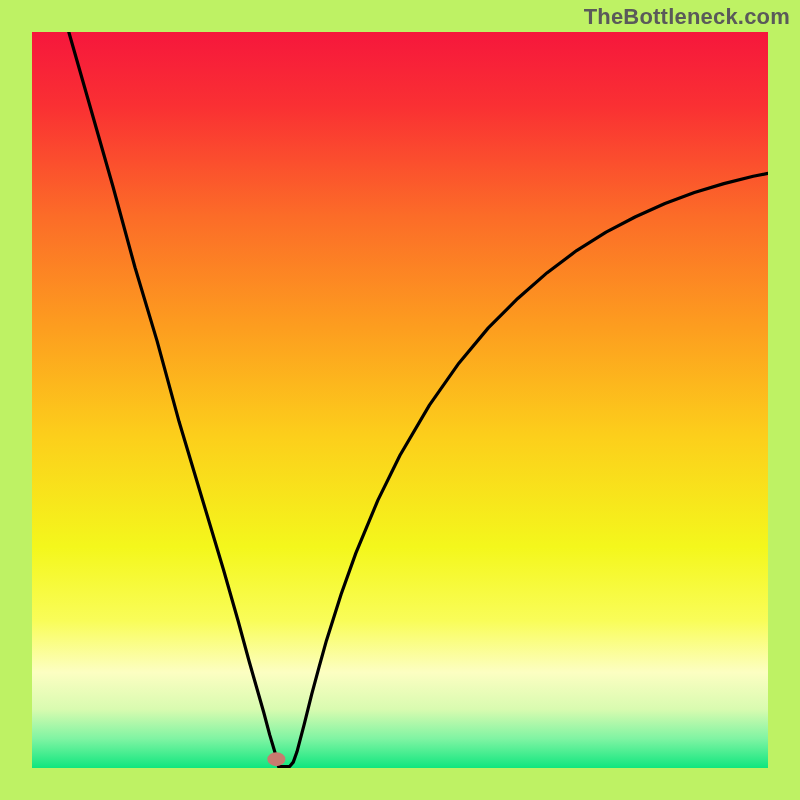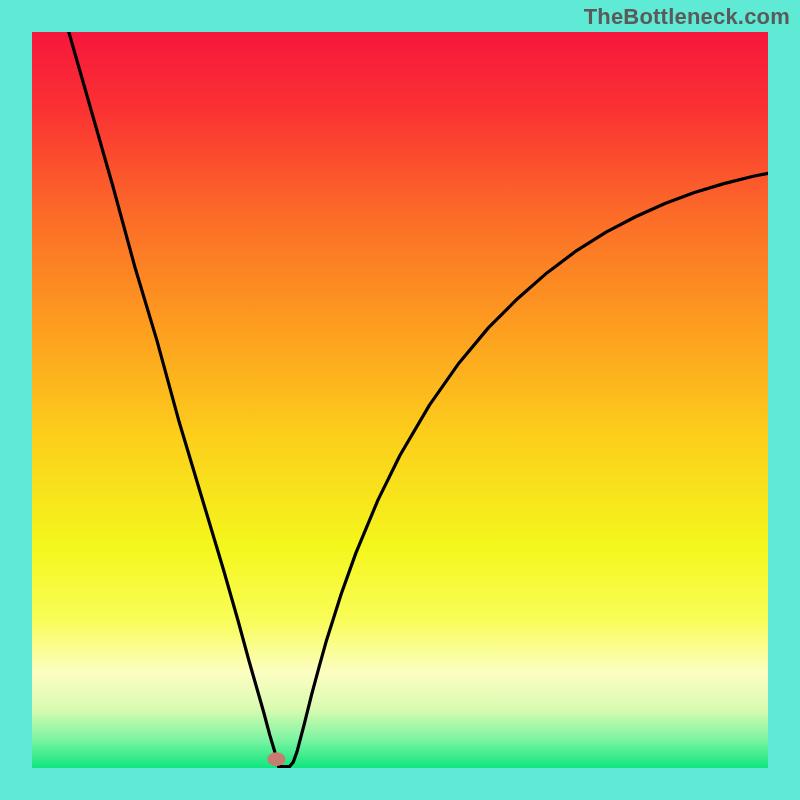--- a/index.html
+++ b/index.html
@@ -8,21 +8,21 @@
     width: 800px;
     height: 800px;
     background: #000;
     font-family: Arial, Helvetica, sans-serif;
     overflow: hidden;
   }
   .outer {
     position: relative;
     width: 800px;
     height: 800px;
-    background: #5eead4;
+    background: #bef264;
   }
   .plot-area {
     position: absolute;
     left: 32px;
     top: 32px;
     width: 736px;
     height: 736px;
   }
   .watermark {
     position: absolute;

